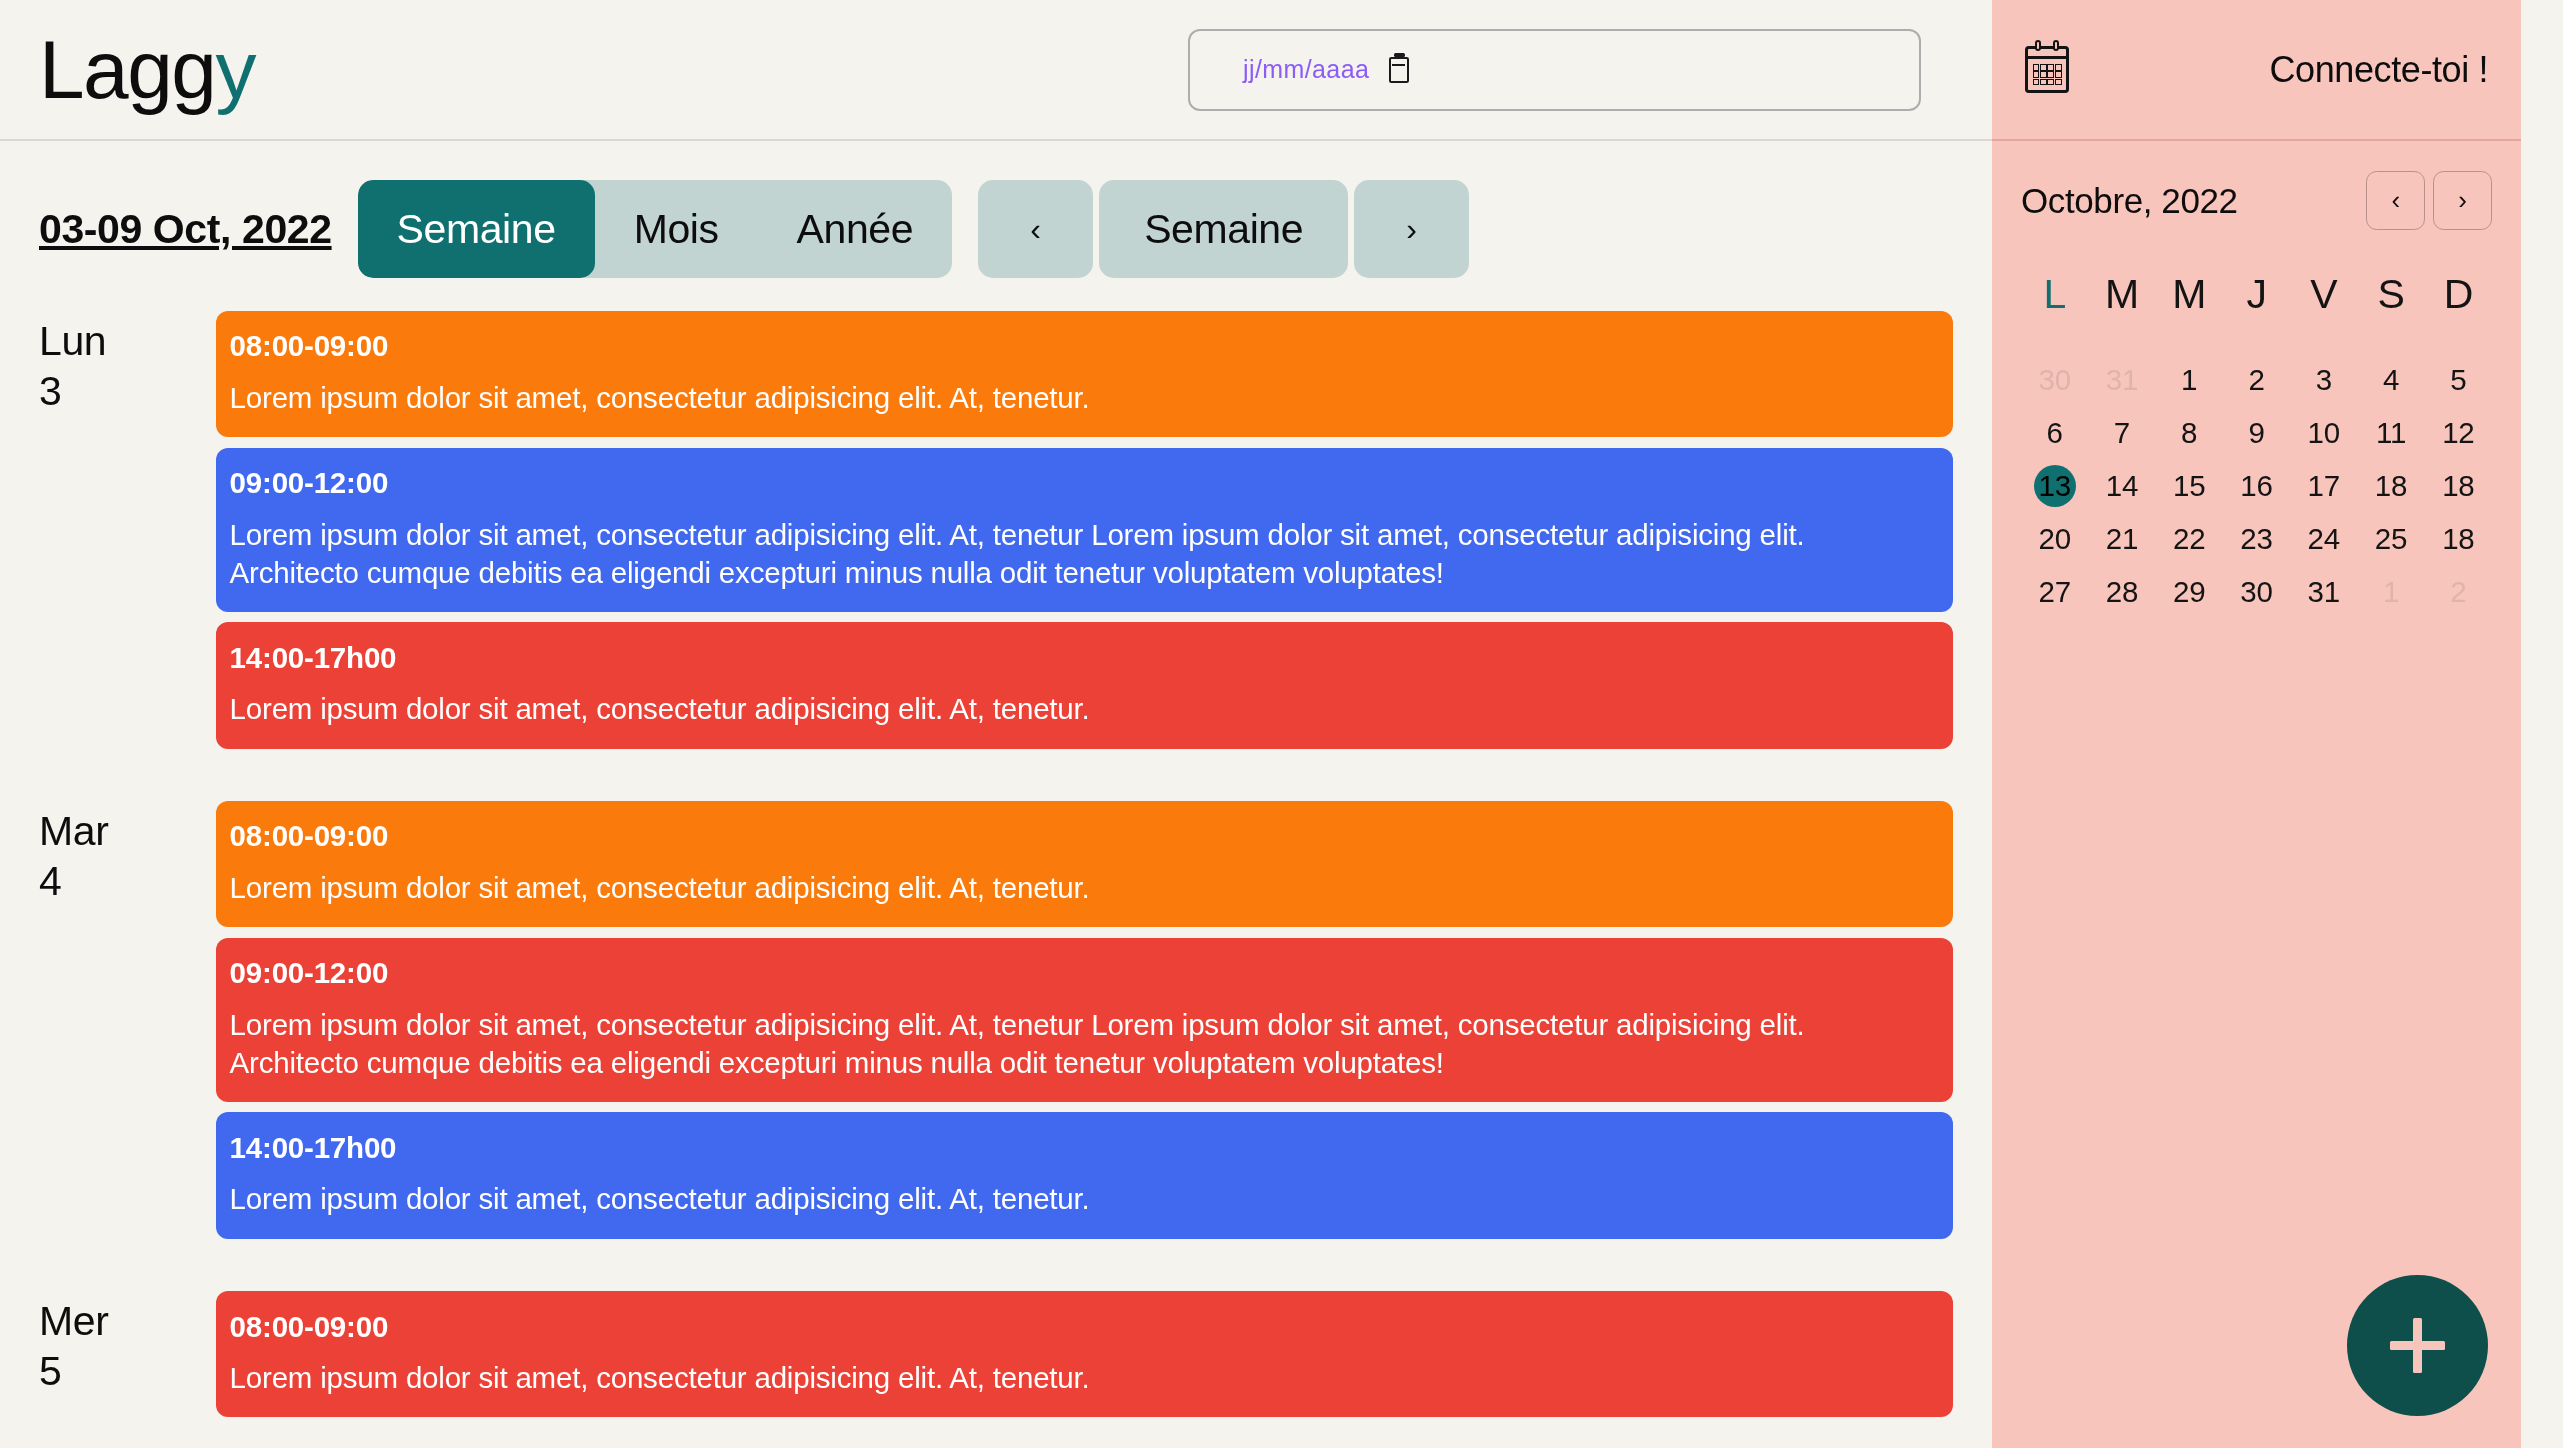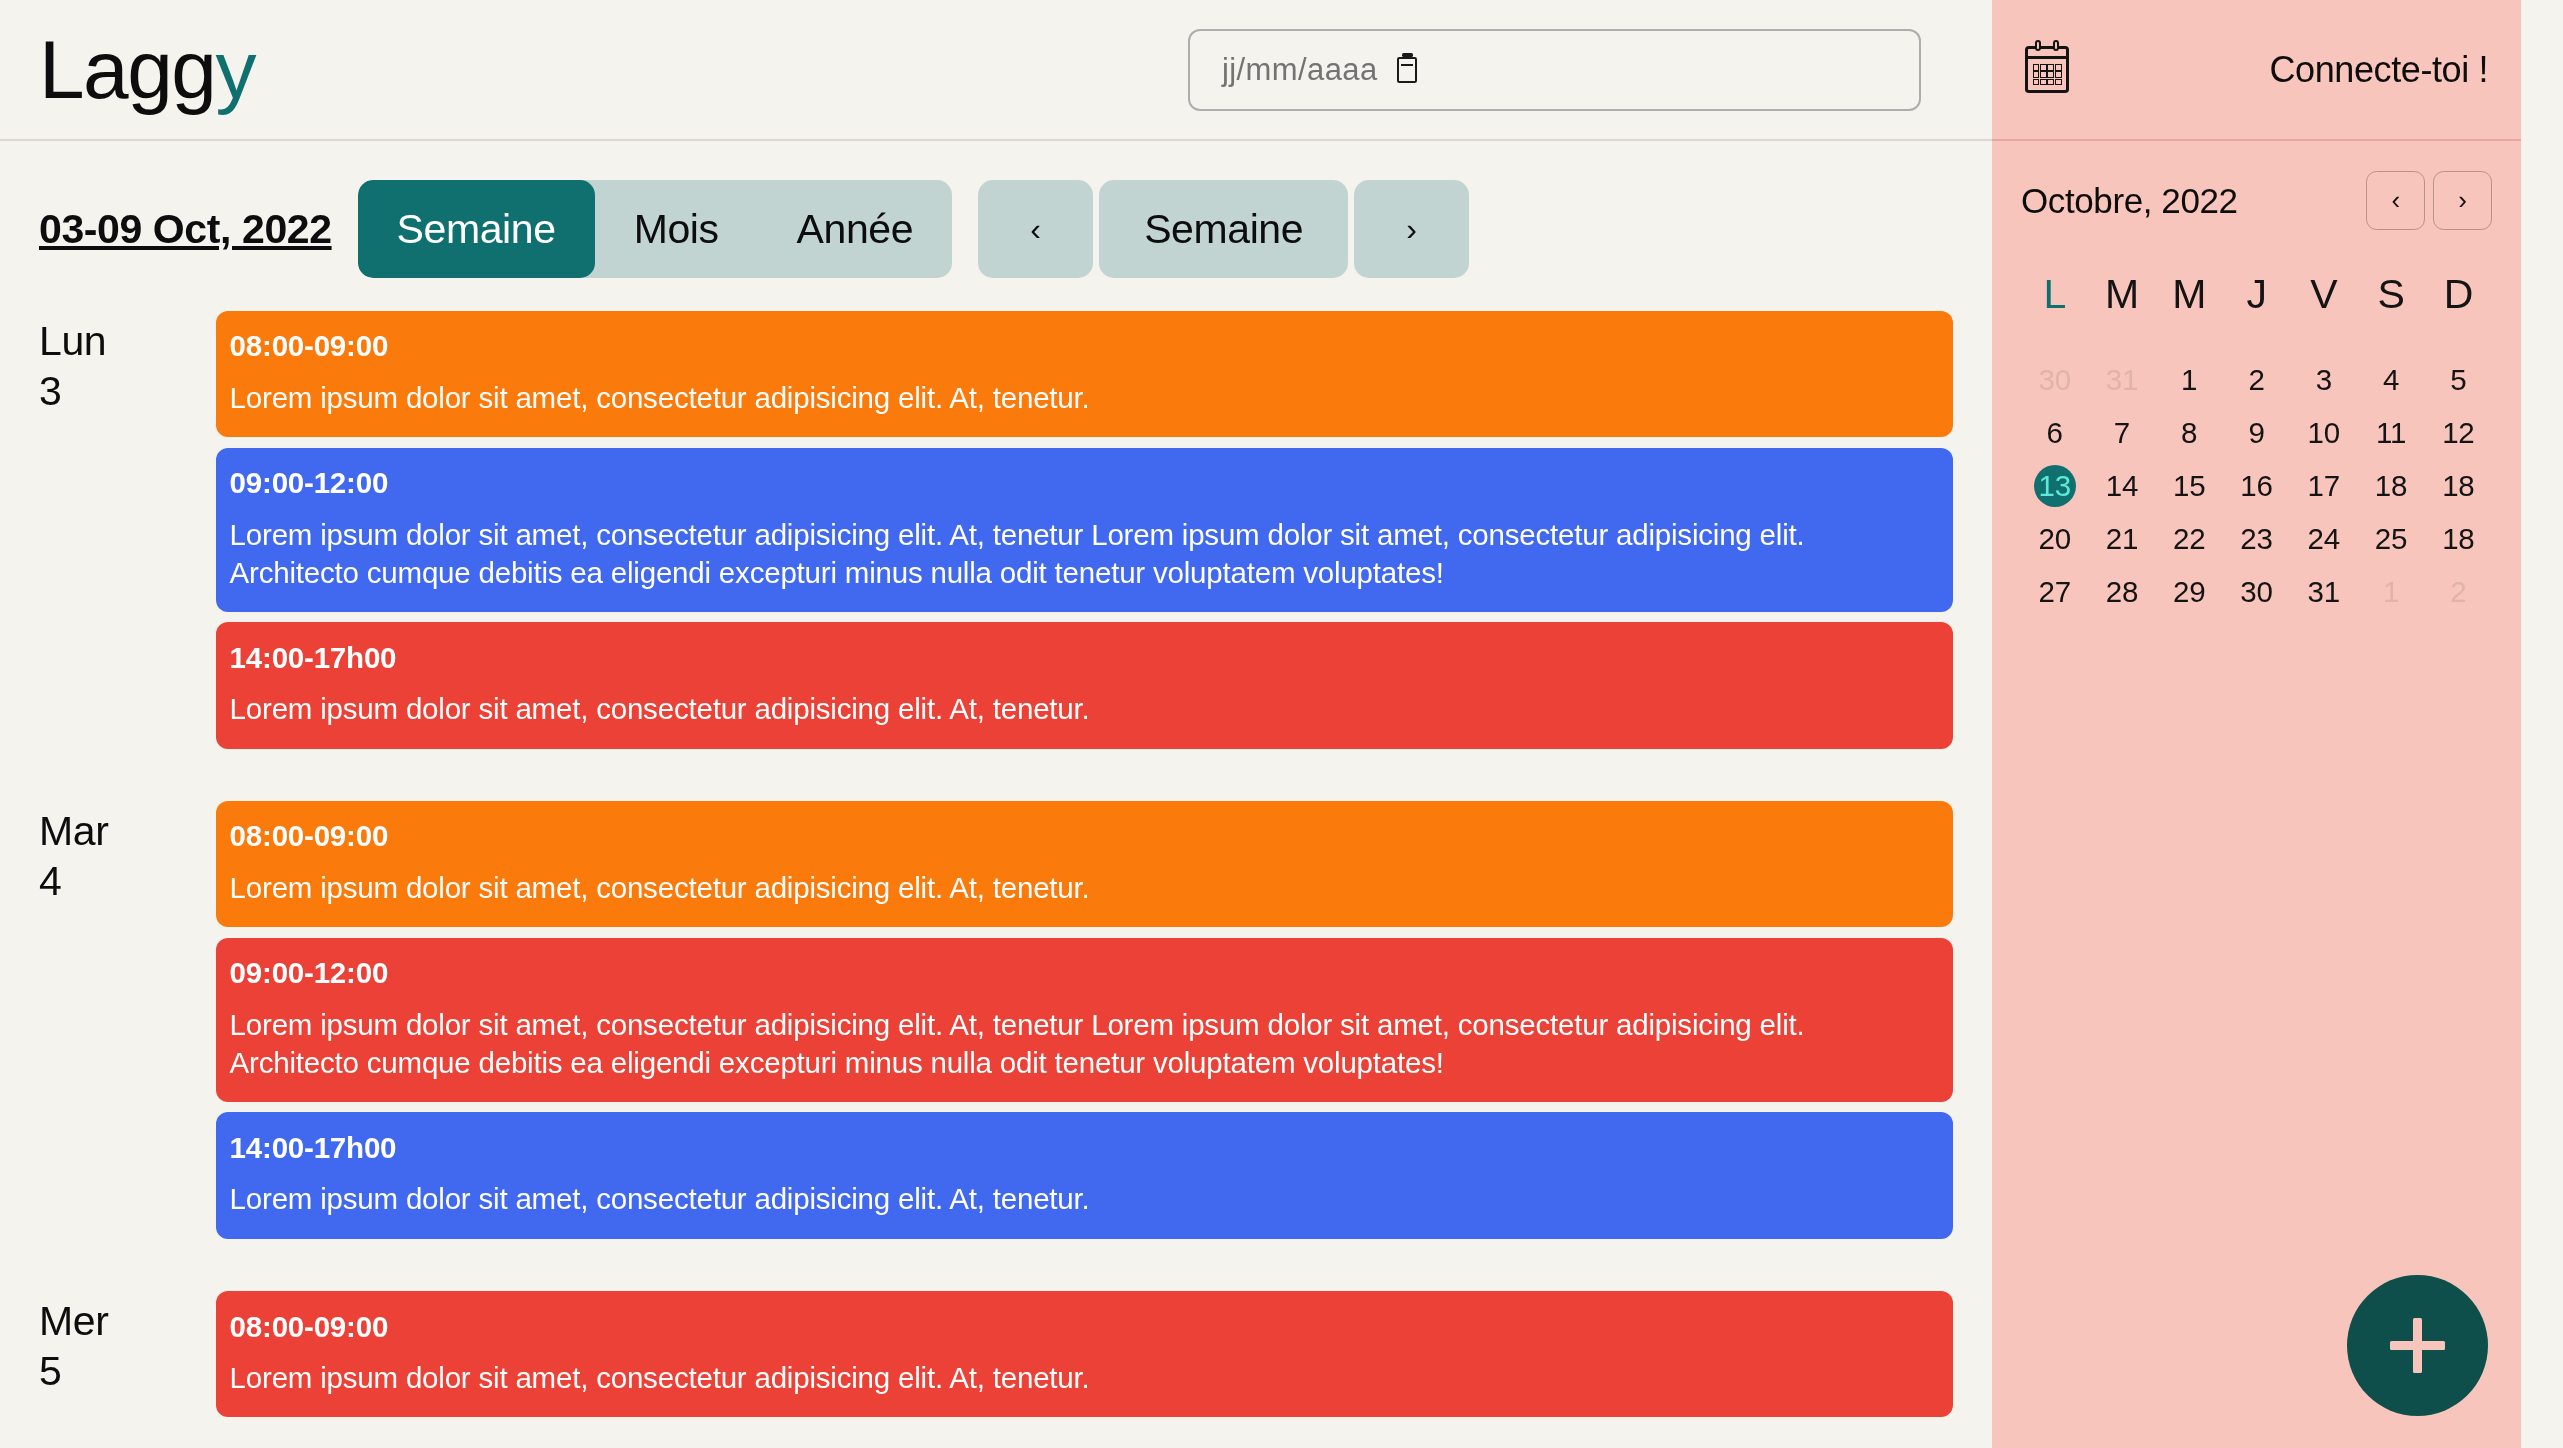--- a/index.html
+++ b/index.html
@@ -62,23 +62,24 @@
     height: 82px;
     border: 2.3px solid #adadad;
     border-radius: 12px;
     background: #f4f3ee;
     display: flex;
     align-items: center;
     padding: 0 32px;
     gap: 19.7px;
   }
   .date-placeholder {
-    font-size: 31px;
-    color: #737373;
+    font-size: 25px;
+    color: #8b5cf6;
     letter-spacing: 0.4px;
+    margin-left: 21px;
   }
   .cal-picker-icon {
     width: 19.7px;
     height: 26px;
     border: 2.3px solid #1a1a1a;
     border-radius: 2.3px;
     position: relative;
     background: #f4f3ee;
   }
   .cal-picker-icon::before {
@@ -326,21 +327,21 @@
     letter-spacing: -0.2px;
   }
   .mc-cell.muted { color: #e0b3ab; }
   .mc-cell .sel {
     display: flex;
     align-items: center;
     justify-content: center;
     width: 42px; height: 42px;
     border-radius: 50%;
     background: #107070;
-    color: #5eead4;
+    color: #000000;
     text-align: right;
   }
 
   .fab {
     position: absolute;
     right: 33px;
     bottom: 33px;
     width: 141px;
     height: 141px;
     border-radius: 50%;

